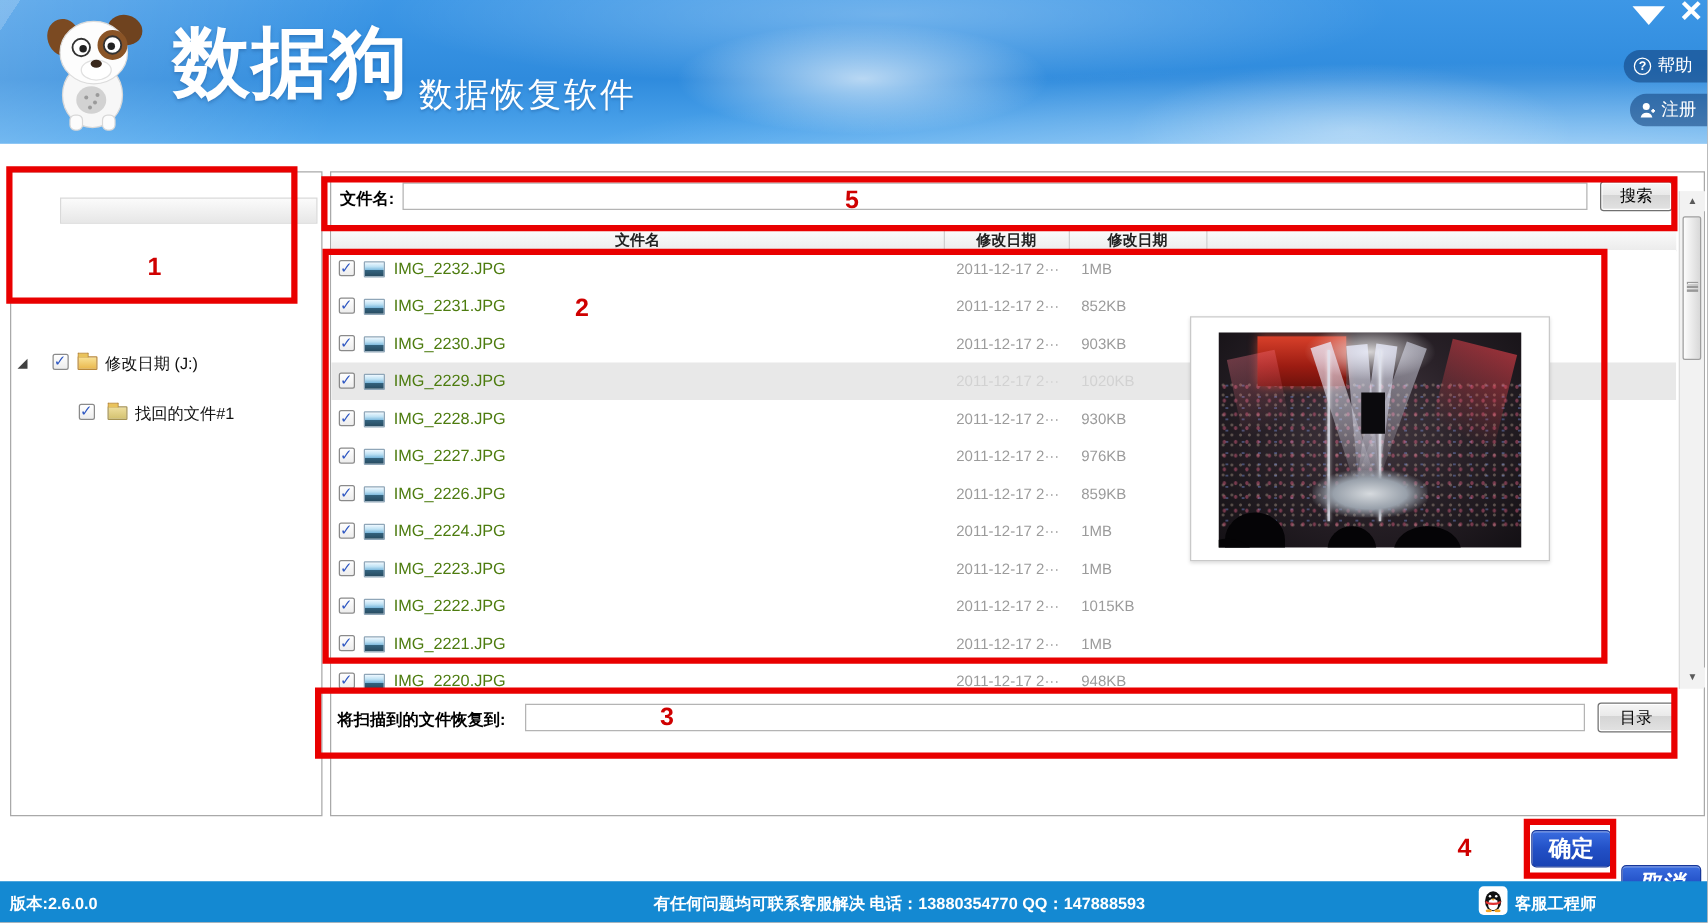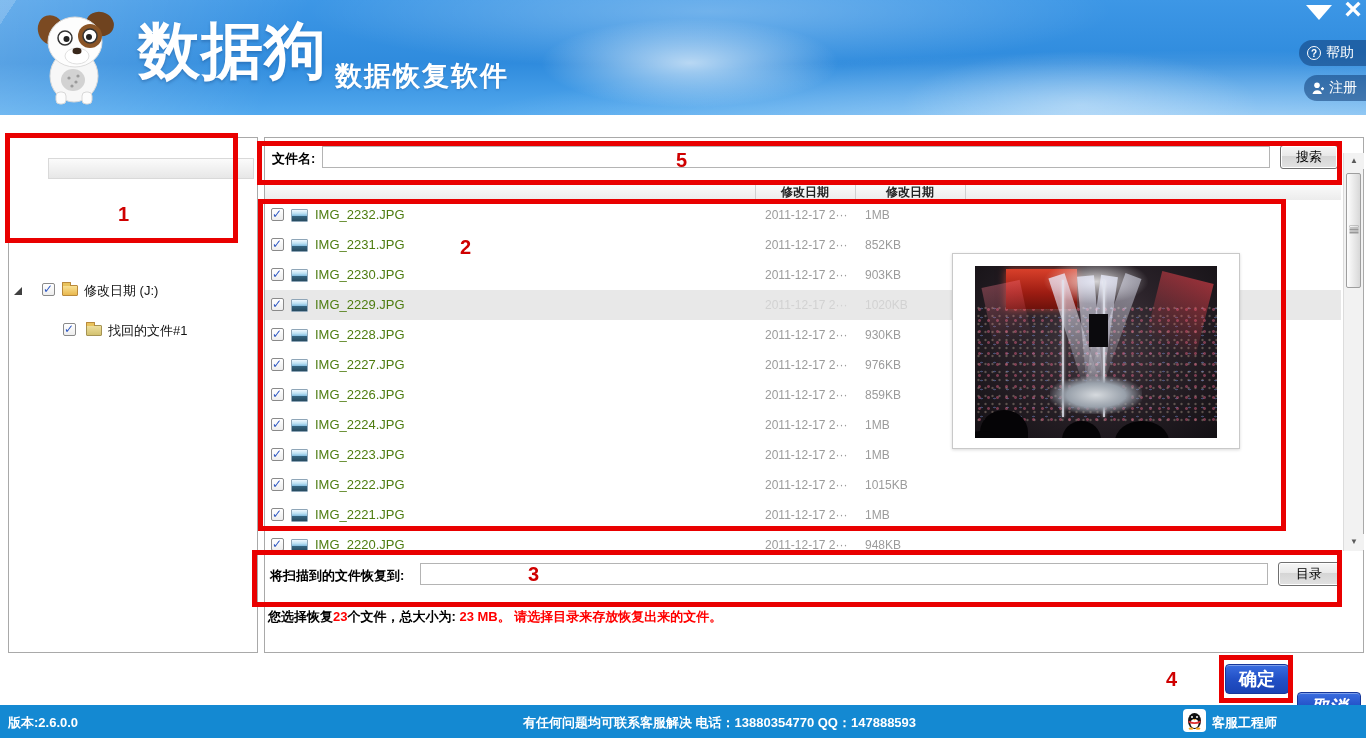--- a/index.html
+++ b/index.html
@@ -15,21 +15,21 @@
   .hdr-streak{position:absolute;top:-30px;left:-40px;width:260px;height:200px;
     background:linear-gradient(115deg, rgba(255,255,255,.30) 0 18px, rgba(255,255,255,0) 18px 44px,
       rgba(255,255,255,.18) 44px 60px, rgba(255,255,255,0) 60px);transform:rotate(8deg);}
   .cloud{position:absolute;border-radius:50%;background:radial-gradient(ellipse, rgba(255,255,255,.65) 0%, rgba(255,255,255,0) 70%);}
   .cloud.c1{left:540px;top:18px;width:300px;height:90px;}
   .cloud.c2{left:900px;top:50px;width:360px;height:110px;opacity:.5;}
   .logo-wrap{position:absolute;left:36px;top:8px;width:84px;height:98px;}
   .app-title{position:absolute;left:138px;top:18px;font-size:62px;line-height:66px;font-weight:900;
     color:#fff;letter-spacing:1px;text-shadow:0 2px 3px rgba(20,70,130,.35);}
   .app-sub{position:absolute;left:335px;top:58px;font-size:27px;color:#fff;letter-spacing:2px;
-    text-shadow:0 1px 2px rgba(20,70,130,.3);font-weight:bold;}
+    text-shadow:0 1px 2px rgba(20,70,130,.3);}
   .win-min{position:absolute;left:1306px;top:5px;width:0;height:0;cursor:pointer;
     border-left:13px solid transparent;border-right:13px solid transparent;border-top:15px solid #fff;}
   .win-close{position:absolute;left:1340px;top:-6px;width:26px;height:30px;color:#fff;
     font-size:30px;line-height:30px;text-align:center;cursor:pointer;font-weight:bold;}
   .pill{position:absolute;left:1299px;width:67px;height:26px;border-radius:13px 0 0 13px;
     background:rgba(16,62,120,.55);color:#fff;font-size:14px;display:flex;align-items:center;
     gap:5px;padding-left:8px;box-sizing:border-box;cursor:pointer;}
   .pill.help{top:40px;}
   .pill.reg{top:75px;left:1304px;width:62px;}
   .qicon{display:inline-block;width:14px;height:14px;border:1.5px solid #fff;border-radius:50%;
@@ -199,20 +199,21 @@
     <span style="position:absolute;left:108px;top:161px;">找回的文件#1</span>
   </div>
 
   <div class="panel main-panel"></div>
 
   <span class="lbl" style="left:272px;top:150px;">文件名:</span>
   <input class="tbox" style="left: 322px; top: 146px; width: 948px;" value="">
   <div class="gbtn" style="left:1280px;top:145px;width:58px;">搜索</div>
 
   <div class="thead">
+    <span class="th" style="left:0;width:490px;">文件名</span>
     <span class="th" style="left:490px;width:100px;">修改日期</span>
     <span class="th" style="left:590px;width:110px;">修改日期</span>
     <span class="th-sep" style="left:490px;"></span>
     <span class="th-sep" style="left:590px;"></span>
     <span class="th-sep" style="left:700px;"></span>
   </div>
 
   <div class="list">
       <div class="frow">
       <span class="cbx"></span>
@@ -325,23 +326,20 @@
       <div class="ph-sil" style="left:36%;bottom:-12%;width:16%;height:22%;"></div>
       <div class="ph-sil" style="left:58%;bottom:-14%;width:22%;height:24%;"></div>
       <div class="ph-sil" style="left:-6%;bottom:-16%;width:18%;height:20%;"></div>
     </div>
   </div>
 
   <span class="lbl" style="left:270px;top:567px;">将扫描到的文件恢复到:</span>
   <input class="tbox" style="left: 420px; top: 563px; width: 848px;" value="">
   <div class="gbtn" style="left:1278px;top:562px;width:62px;">目录</div>
 
-  <div class="summary">
-    <span>您选择恢复</span><span class="red">23</span><span>个文件，总大小为: </span><span class="red">23 MB。</span><span class="red"> 请选择目录来存放恢复出来的文件。</span>
-  </div>
 
   <div class="bluebtn" style="left:1225px;top:664px;">确定</div>
   <div class="bluebtn" style="left:1297px;top:692px;font-style:italic;">取消</div>
 
   <div class="footer">
     <span class="foot-txt" style="left:8px;">版本:2.6.0.0</span>
     <span class="foot-txt" style="left:523px;">有任何问题均可联系客服解决 电话：13880354770 QQ：147888593</span>
     <span class="qq-badge">
       <svg width="17" height="19" viewBox="0 0 17 19">
         <ellipse cx="8.5" cy="10" rx="6.5" ry="8" fill="#111"></ellipse>

